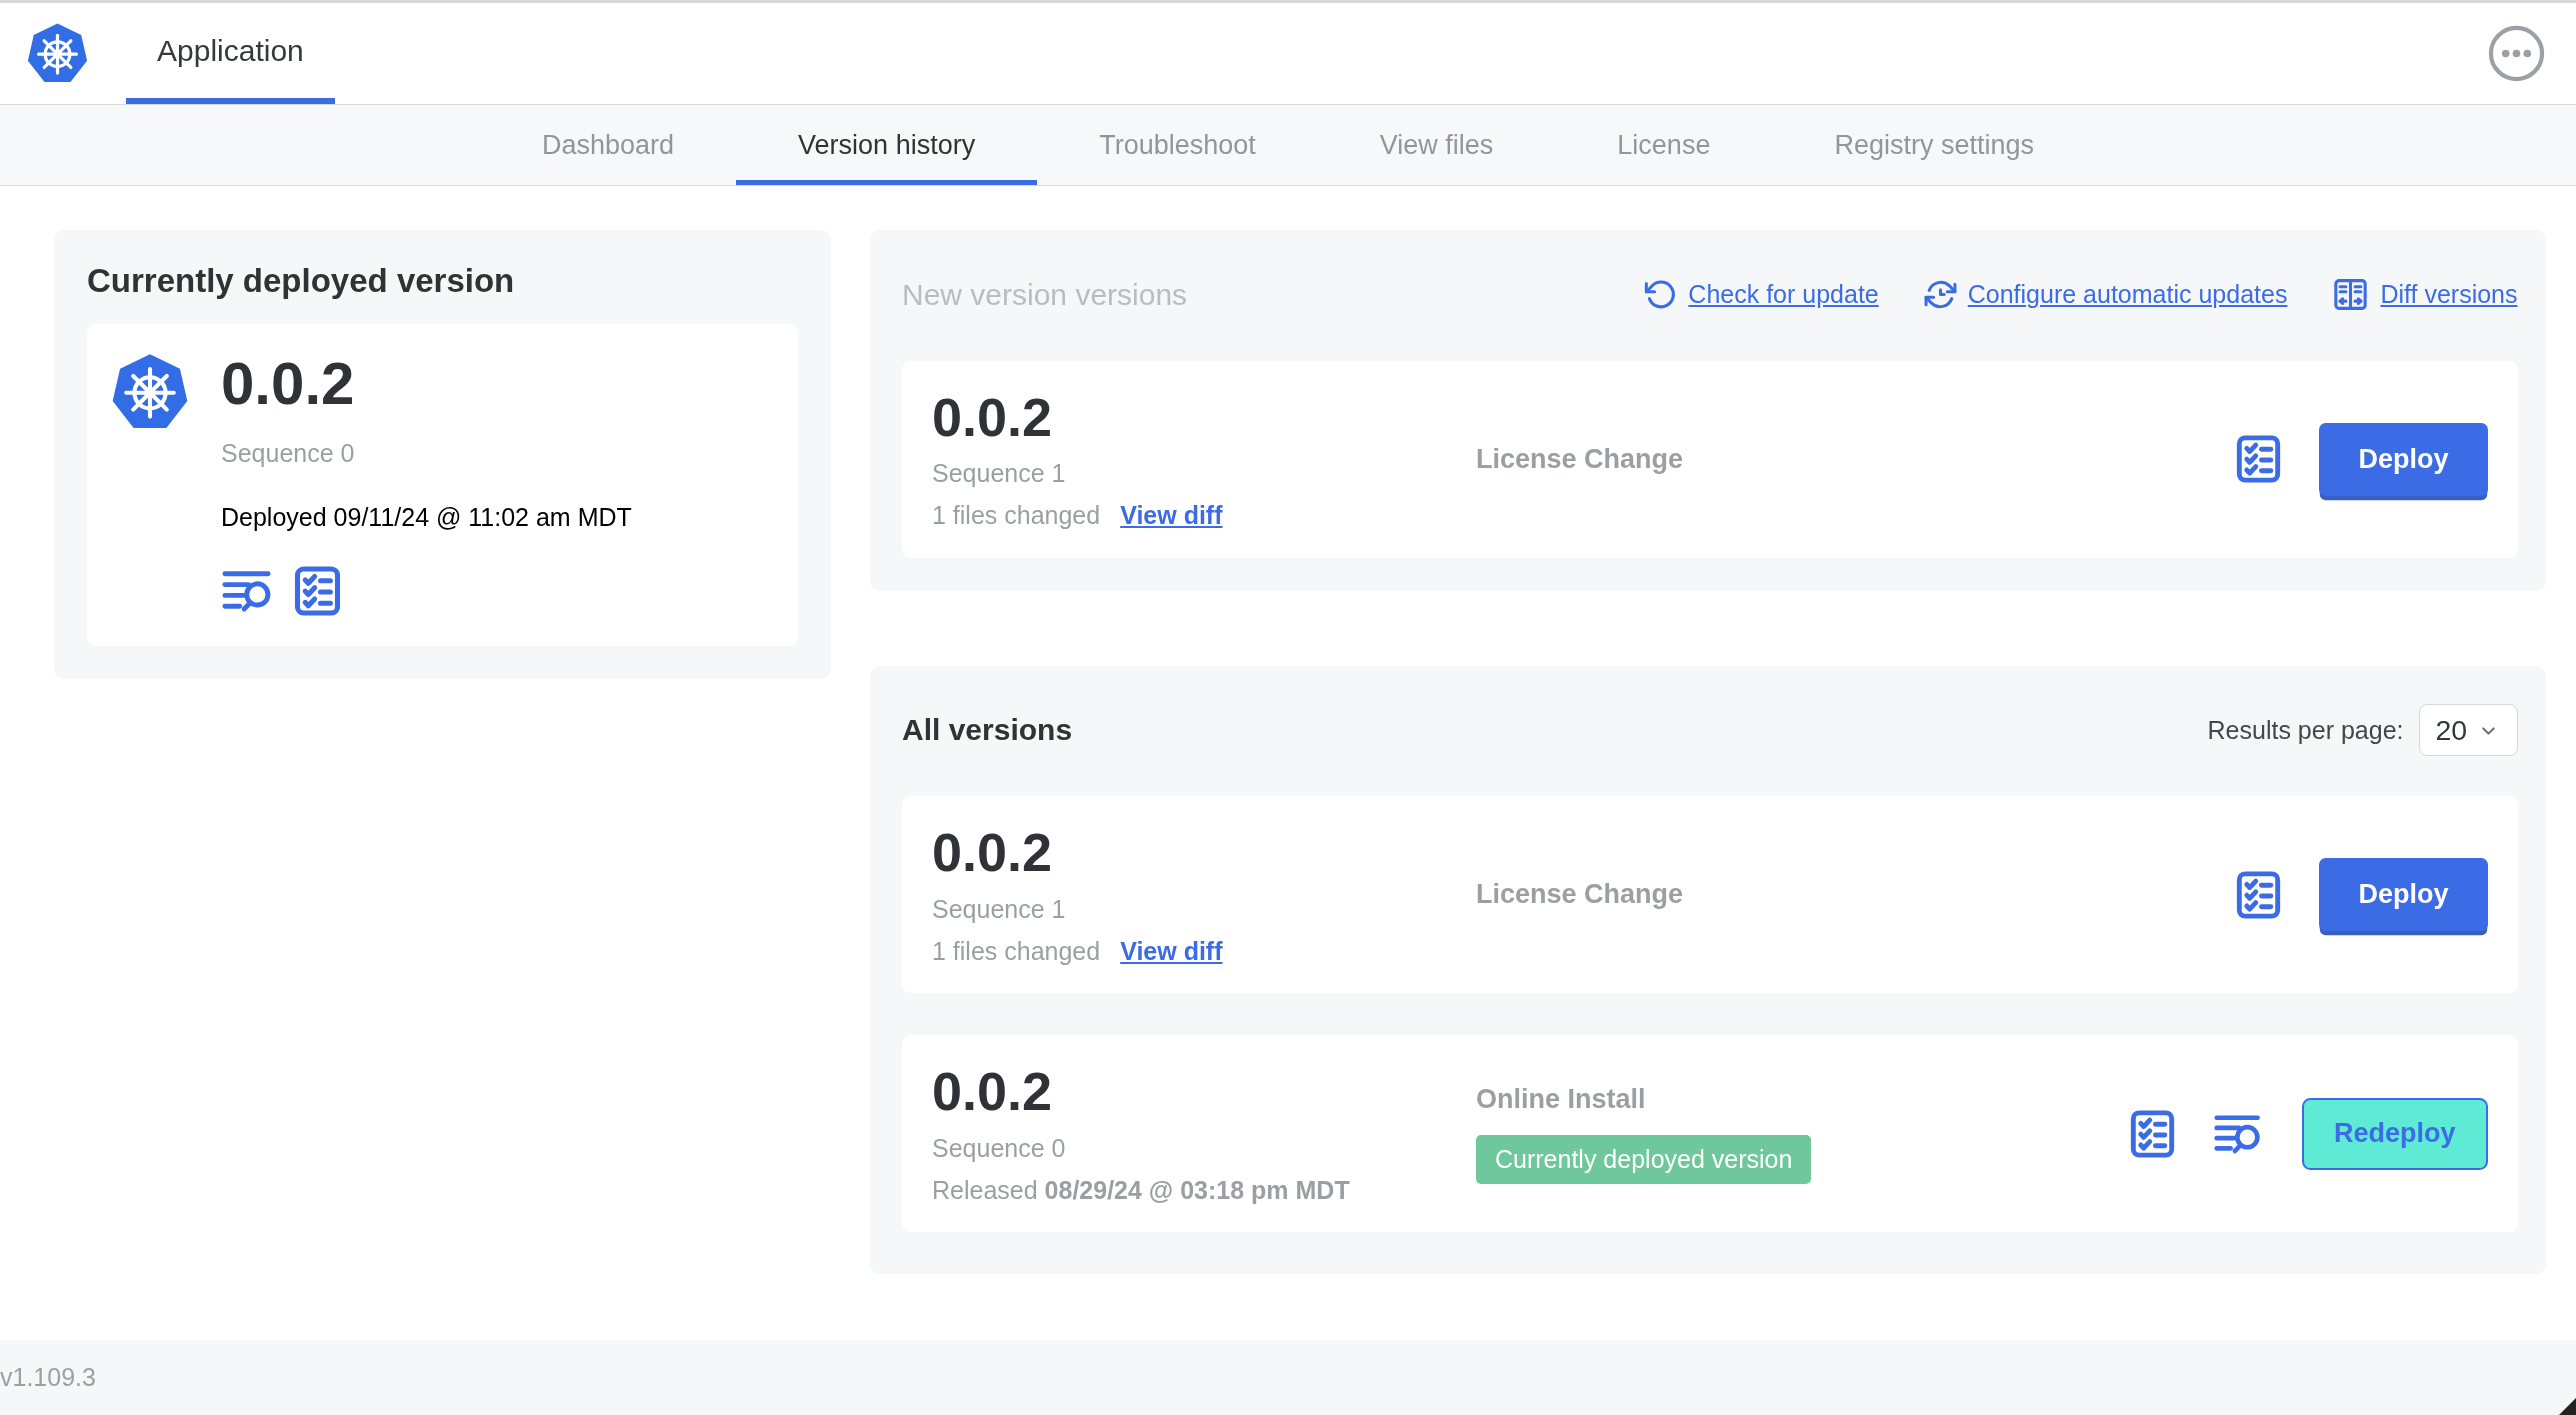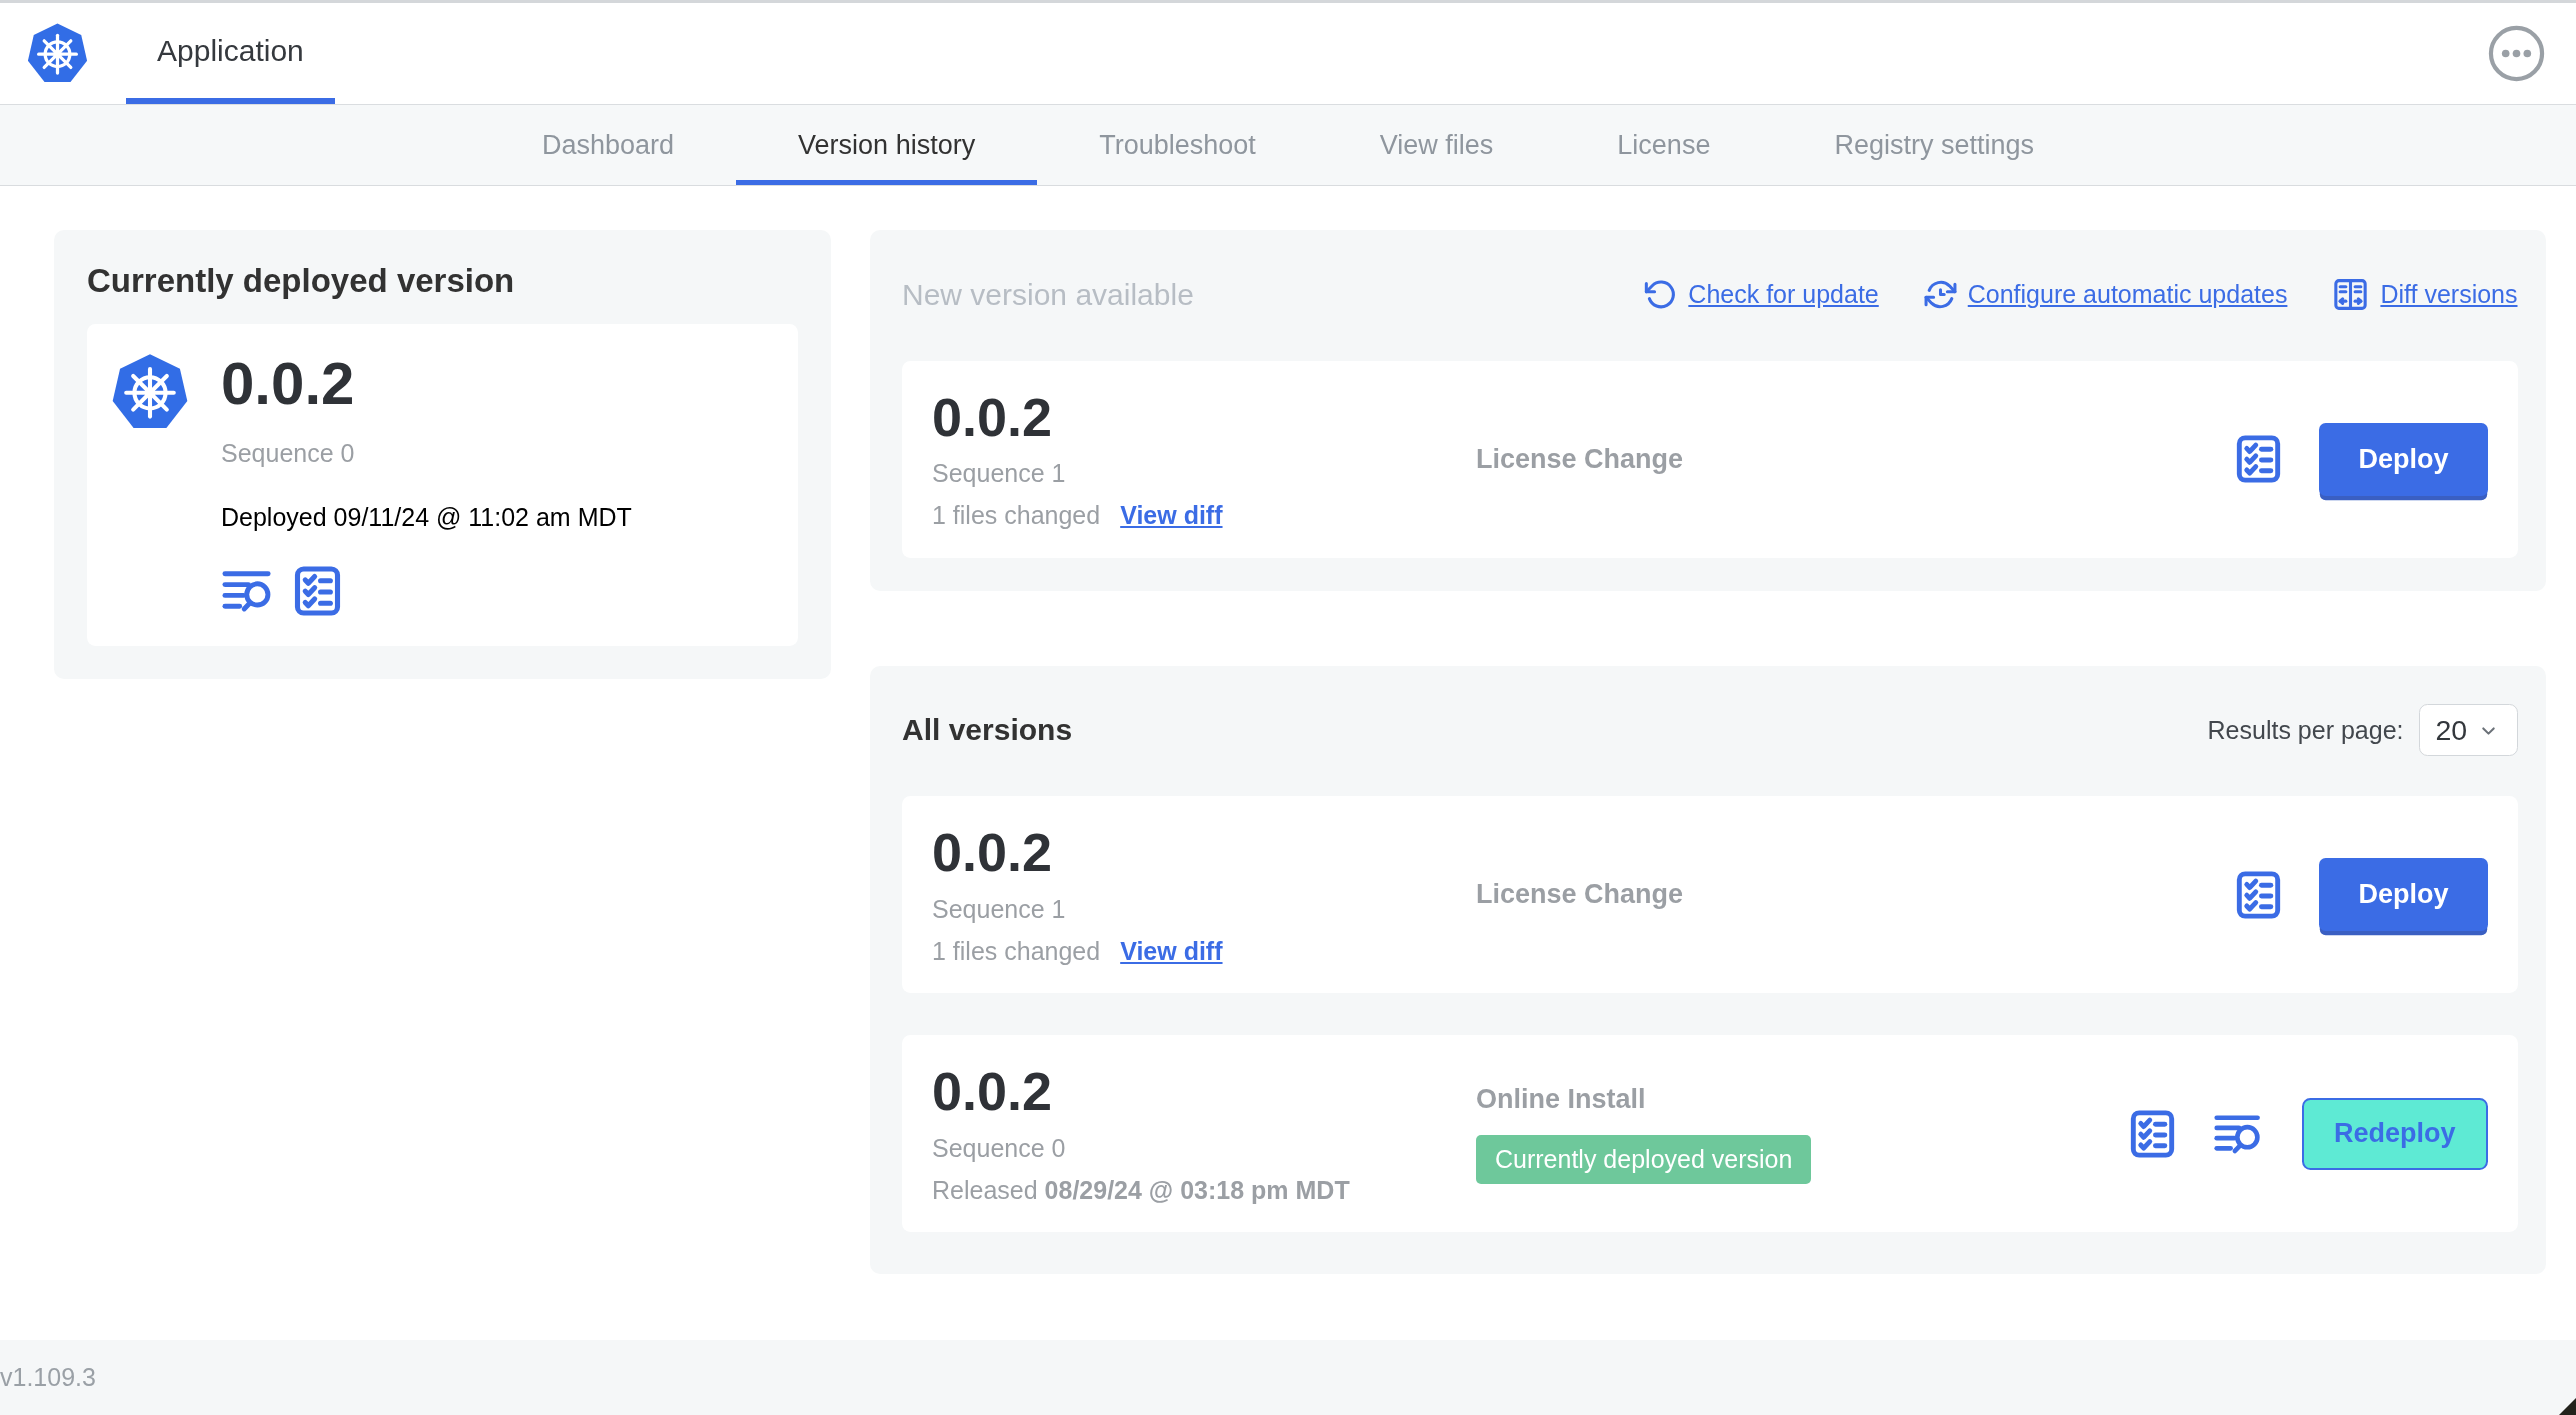--- a/index.html
+++ b/index.html
@@ -187,21 +187,21 @@
             </div>
           </div>
         </div>
       </div>
     </section>
 
     <section class="right-col">
 
       <div class="card panel">
         <div class="card-head">
-          <h3 class="muted-title">New version available</h3>
+          <h3 class="muted-title">New version versions</h3>
           <div class="head-links">
             <a class="blue-link">
               <svg width="33" height="33" viewBox="0 0 24 24" fill="none" stroke="#3b6ce5" stroke-width="2.2" stroke-linecap="round" stroke-linejoin="round">
                 <polyline points="1.7,4 1.7,10 7.7,10"></polyline>
                 <path d="M3.9 15a9 9 0 1 0 2.1-9.4L1.7 10"></path>
               </svg>
               <span class="txt">Check for update</span>
             </a>
             <a class="blue-link">
               <svg width="33" height="33" viewBox="0 0 24 24" fill="none" stroke="#3b6ce5" stroke-width="2.2" stroke-linecap="round" stroke-linejoin="round">

